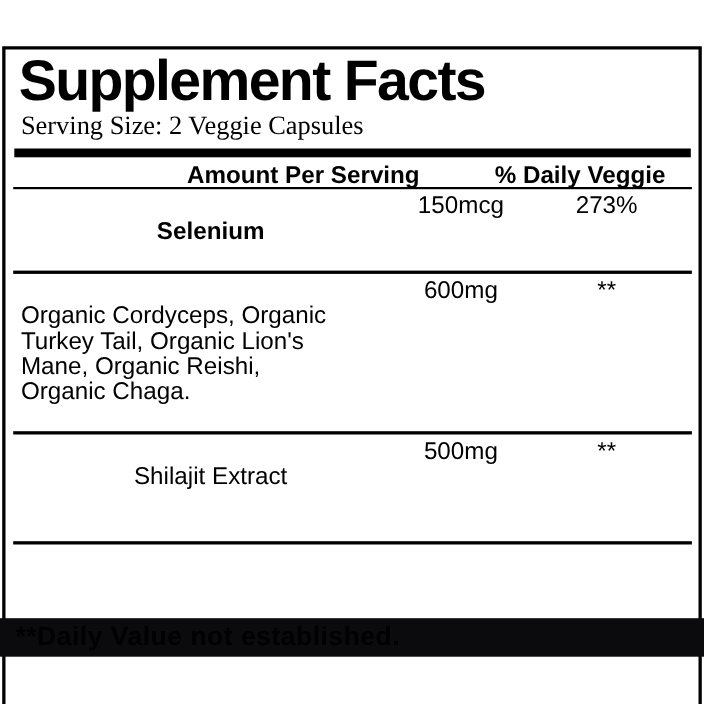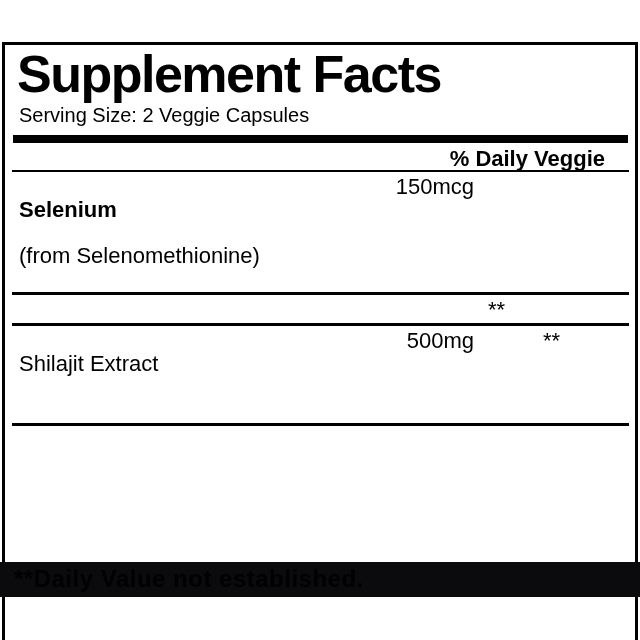--- a/index.html
+++ b/index.html
@@ -16,39 +16,39 @@
     background:#fff;
     border:3px solid #000;
     border-bottom-width:4px;
     overflow:hidden;
   }
   .inner { padding:2px 6px 0 7px; }
   .title {
     font-size:52px; line-height:54px; font-weight:bold;
     letter-spacing:-1.5px; padding-left:5px;
   }
-  .serving { font-size:20px; line-height:29px; padding-left:7px; }
+  .serving { font-size:24px; line-height:29px; padding-left:7px;font-family:Liberation Serif, serif; }
   .thick-rule { height:8px; background:#000; margin:5px 1px 2px 1px; }
   .hdr-row {
     position:relative; height:26px; margin-top:3px;
     border-bottom:2px solid #000; font-weight:bold; font-size:22px;
   }
   .hdr-amt { position:absolute; left:158px; top:0; }
   .hdr-dv  { position:absolute; right:24px; top:0; }
   .row {
     display:flex; align-items:flex-start;
     padding:3px 0 2px 0;
     border-bottom:3px solid #000;
     font-size:22px; line-height:23px;
   }
   .names { flex:0 0 352px; padding-left:7px; white-space:pre-line; }
-  .nm { display:block; white-space:pre-line; }
+  .nm { display:block; white-space:pre-line;text-align:center; }
   .nm.b { font-weight:bold; }
   .dt { display:block; white-space:pre-line; }
-  .amt { flex:0 0 110px; text-align:right; }
+  .amt { flex:0 0 110px; text-align:center; }
   .dvv { flex:1 1 auto; text-align:center; }
   .foot-band {
     position:absolute; left:0; top:562px; width:640px; height:35px;
     background:#0b0b0e; overflow:hidden;
   }
   .foot-text {
     font-size:24px; line-height:34px; font-weight:bold;
     color:#010102; padding-left:14px; letter-spacing:0.5px;
   }
 </style>
@@ -60,34 +60,40 @@
   <div class="panel">
     <div class="inner">
 
       <div class="title">Supplement Facts</div>
 
       <div class="serving">Serving Size: 2 Veggie Capsules</div>
 
       <div class="thick-rule"></div>
 
       <div class="hdr-row">
+        <span class="hdr-amt">Amount Per Serving</span>
         <span class="hdr-dv">% Daily Veggie</span>
       </div>
 
       <div class="row">
         <div class="names">
           <span class="nm b">Selenium</span>
-          <span class="dt">(from Selenomethionine)</span>
         </div>
         <div class="amt">150mcg</div>
+        <div class="dvv">273%</div>
       </div>
 
       <div class="row">
         <div class="names">
+          <span class="dt">Organic Cordyceps, Organic
+Turkey Tail, Organic Lion's
+Mane, Organic Reishi,
+Organic Chaga.</span>
         </div>
+        <div class="amt">600mg</div>
         <div class="dvv">**</div>
       </div>
 
       <div class="row">
         <div class="names">
           <span class="nm">Shilajit Extract</span>
           
         </div>
         <div class="amt">500mg</div>
         <div class="dvv">**</div>

